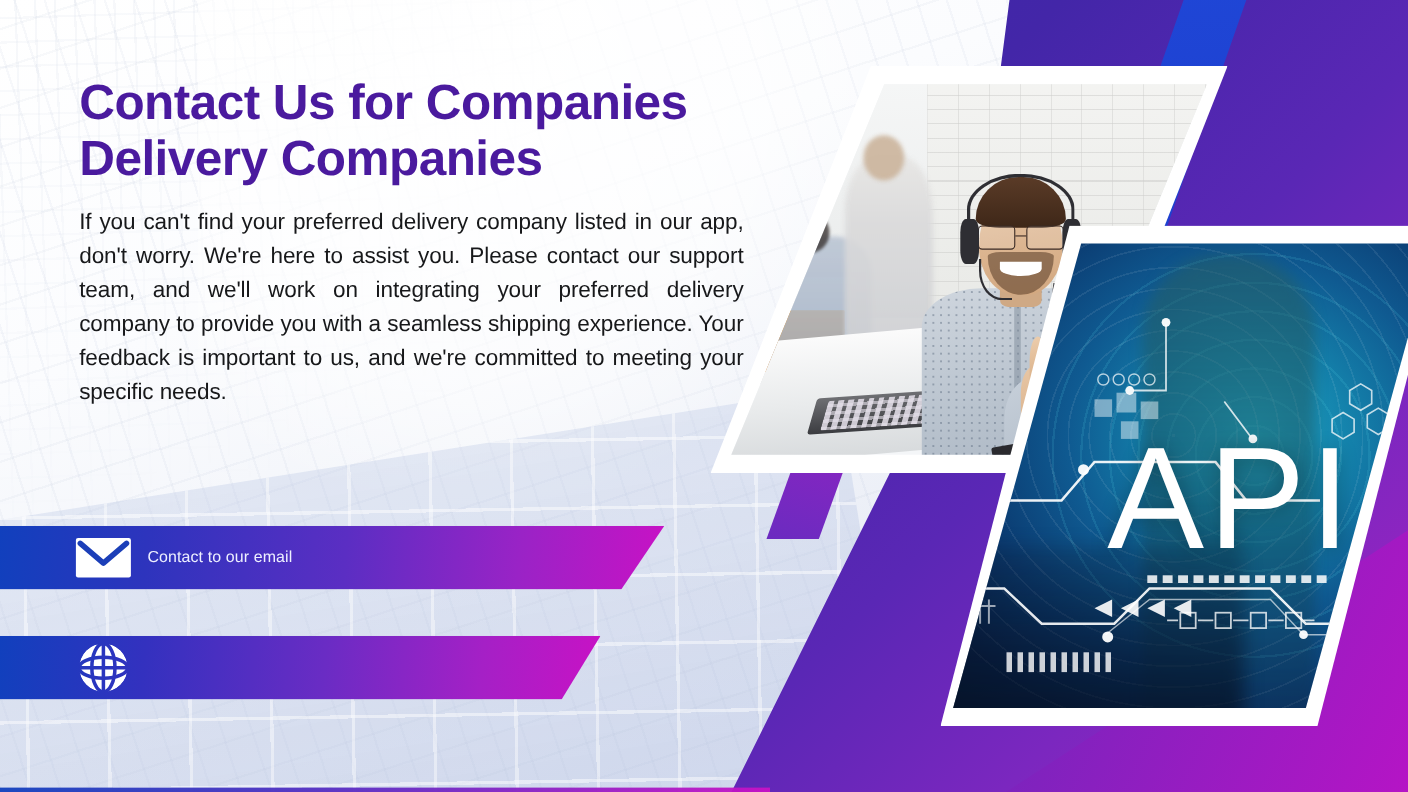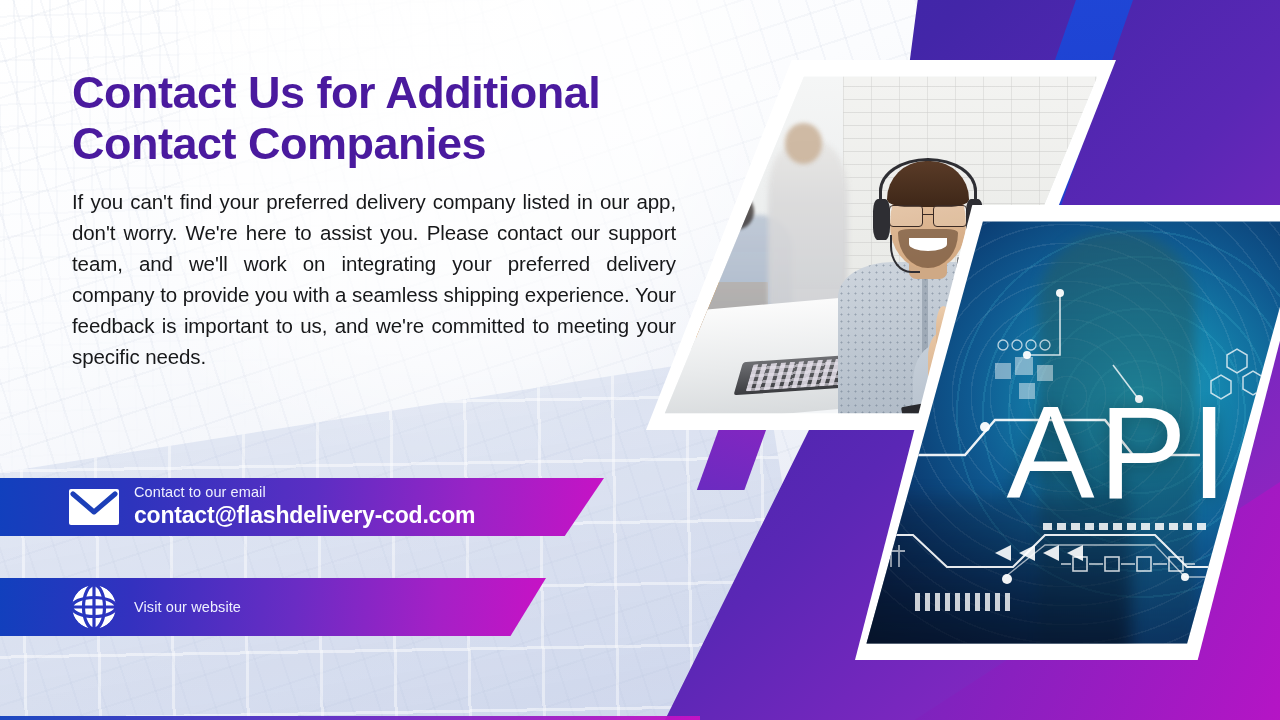--- a/index.html
+++ b/index.html
@@ -501,35 +501,34 @@
       <g fill="#ffffff" opacity=".75">
         <polygon points="424,330 436,322 436,338"></polygon>
         <polygon points="440,330 452,322 452,338"></polygon>
       </g>
     </svg>
 
     <div class="api-title">API</div>
   </div>
 
   <div class="content">
-    <h1 class="headline">Contact Us for Additional Contact Companies</h1>
+    <h1 class="headline">Contact Us for Companies Delivery Companies</h1>
     <p class="body-copy">If you can't find your preferred delivery company listed in our app, don't worry. We're here to assist you. Please contact our support team, and we'll work on integrating your preferred delivery company to provide you with a seamless shipping experience. Your feedback is important to us, and we're committed to meeting your specific needs.</p>
   </div>
 
   <div class="banner" id="banner-email">
     <div class="skew-bg"></div>
     <div class="icon-wrap">
       <svg width="52" height="38" viewBox="0 0 52 38" aria-hidden="true">
         <rect x="1" y="1" width="50" height="36" rx="2" fill="#ffffff"></rect>
         <path d="M5 6 L26 24 L47 6" fill="none" stroke="#1c3fb8" stroke-width="5" stroke-linejoin="round" stroke-linecap="round"></path>
       </svg>
     </div>
     <div class="txt">
       <div class="label">Contact to our email</div>
-      <div class="value">contact@flashdelivery-cod.com</div>
     </div>
   </div>
 
   <div class="banner" id="banner-site">
     <div class="skew-bg"></div>
     <div class="icon-wrap">
       <svg width="46" height="46" viewBox="0 0 46 46" aria-hidden="true">
         <defs>
           <mask id="globemask">
             <rect x="0" y="0" width="46" height="46" fill="black"></rect>
@@ -539,18 +538,17 @@
               <ellipse cx="23" cy="23" rx="10.5" ry="22"></ellipse>
               <line x1="0" y1="23" x2="46" y2="23"></line>
               <ellipse cx="23" cy="23" rx="22" ry="9.5"></ellipse>
             </g>
           </mask>
         </defs>
         <circle cx="23" cy="23" r="22" fill="#ffffff" mask="url(#globemask)"></circle>
       </svg>
     </div>
     <div class="txt">
-      <div class="label">Visit our website</div>
     </div>
   </div>
 
   <div class="bottom-edge"></div>
 </div>
 
 </body></html>

